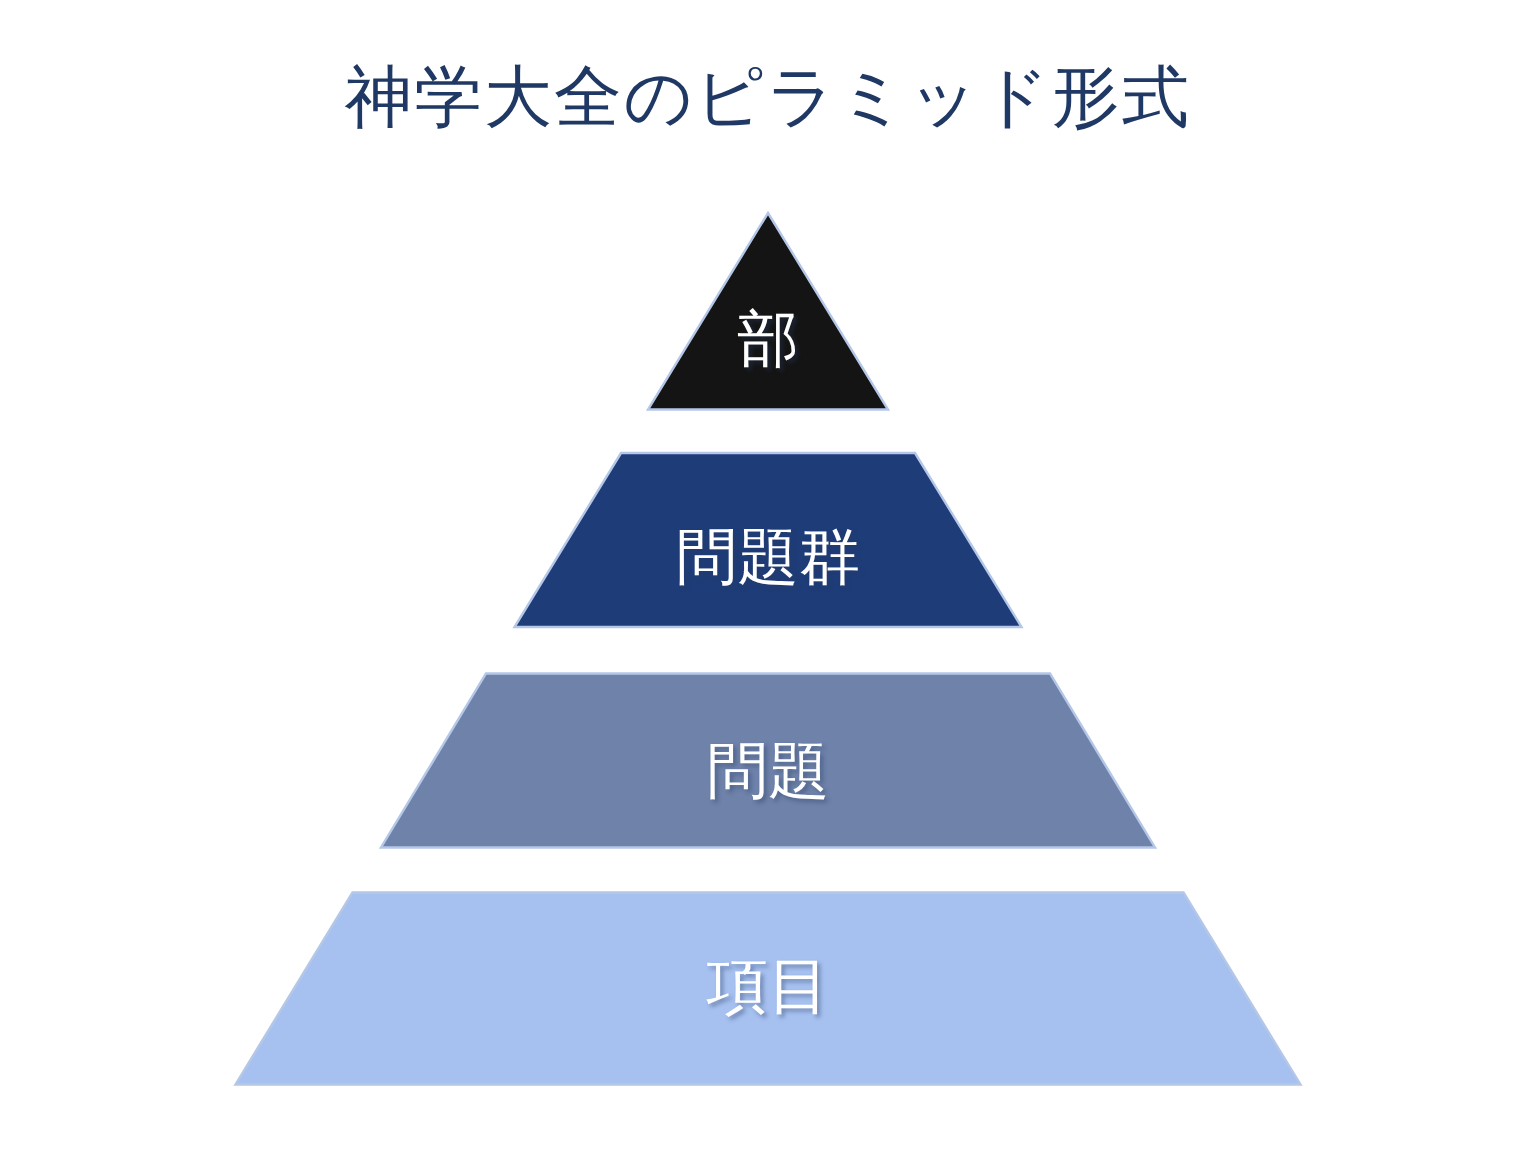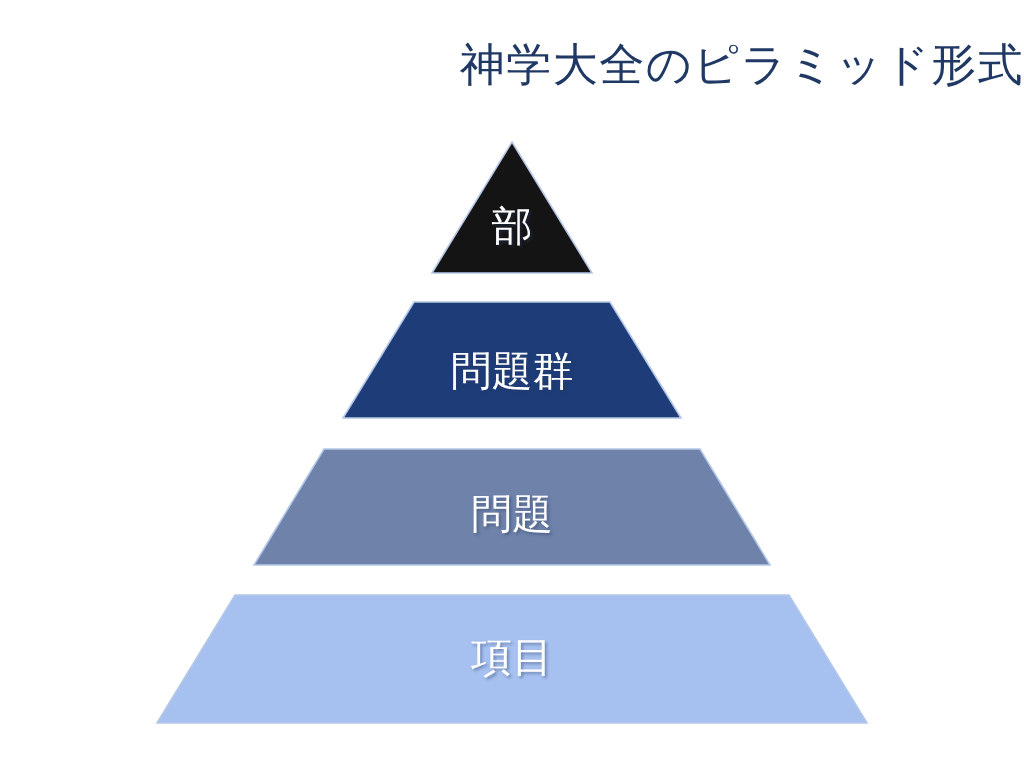--- a/index.html
+++ b/index.html
@@ -46,21 +46,21 @@
     font-weight: 400;
     text-anchor: middle;
     text-shadow: 2px 2px 3px rgba(40, 60, 100, 0.45);
   }
 </style>
 </head>
 <body>
 
 <div class="slide">
 
-  <h1 class="slide-title" style="color: rgb(31, 56, 100); text-align: right;">神学大全のピラミッド形式</h1>
+  <h1 class="slide-title" style="color: rgb(31, 56, 100);">神学大全のピラミッド形式</h1>
 
   <svg class="pyramid-svg" width="1024" height="768" viewBox="0 0 1024 768">
 
     <polygon class="level-shape" points="512,142 592,273 432,273" style="fill: rgb(20, 20, 20);"></polygon>
     <text class="level-label" x="512" y="226" dominant-baseline="central" style="fill: rgb(255, 255, 255);">部</text>
 
     <polygon class="level-shape" points="414,302 610,302 681,418 343,418" style="fill: rgb(30, 60, 120);"></polygon>
     <text class="level-label" x="512" y="371" dominant-baseline="central" style="fill: rgb(255, 255, 255);">問題群</text>
 
     <polygon class="level-shape" points="324,449 700,449 770,565 254,565" style="fill: rgb(110, 130, 170);"></polygon>

